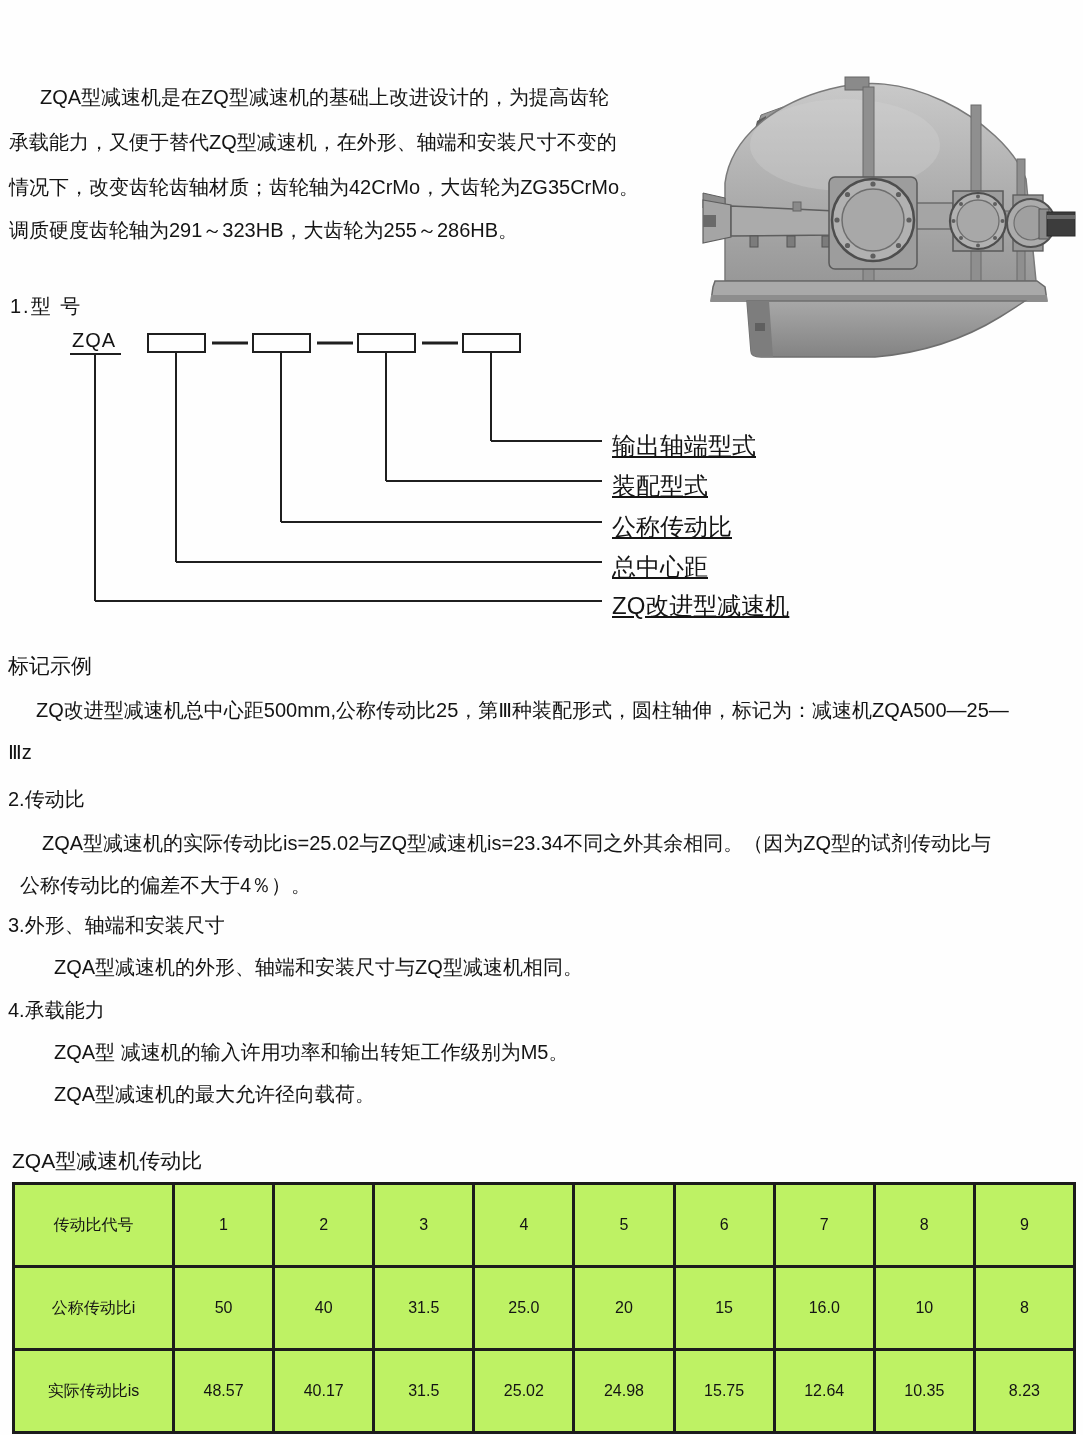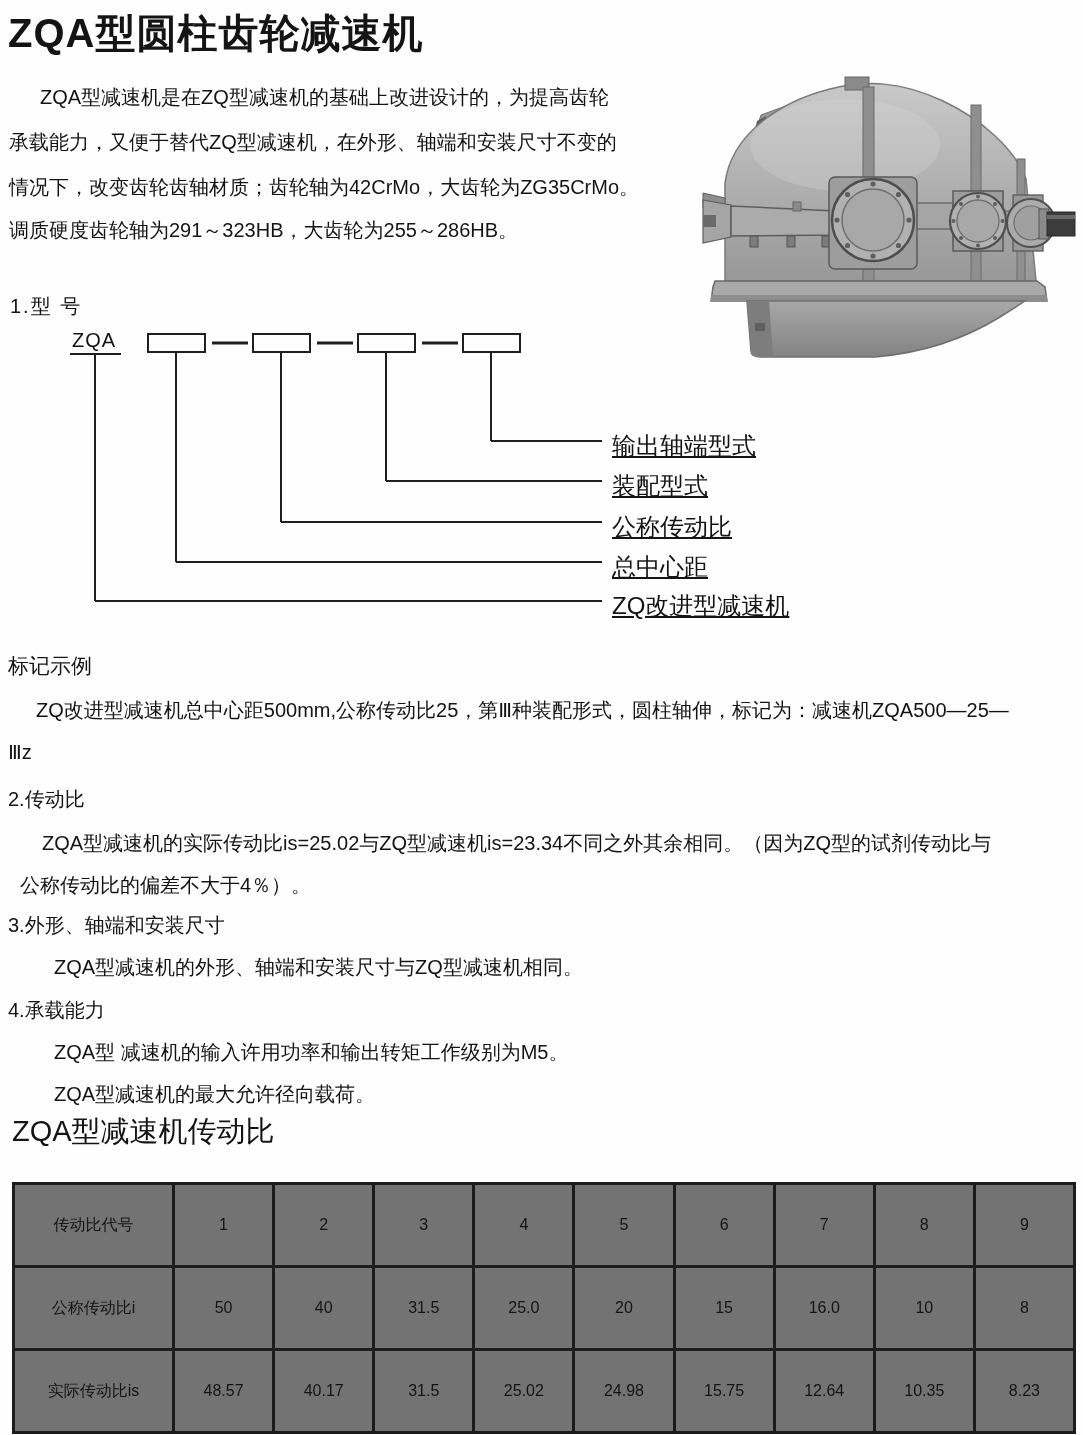--- a/index.html
+++ b/index.html
@@ -32,37 +32,36 @@
   .rl0{left:42px;top:830px;}
   .rl1{left:20px;top:872px;}
   
   .h-dim{left:8px;top:912px;}
   .dim0{left:54px;top:954px;}
   
   .h-cap{left:8px;top:997px;text-align:center;}
   .cl0{left:54px;top:1039px;}
   .cl1{left:54px;top:1081px;}
   
-  .h-table{left:12px;top:1112px;font-size:29px;}
+  .h-table{left:12px;top:1147px;font-size:21px;}
   table.ratio{
     position:absolute;left:12px;top:1182px;width:1064px;
     border-collapse:collapse;table-layout:fixed;
   }
   table.ratio td{
     border:3px solid #1c1c1c;height:80px;text-align:center;vertical-align:middle;
-    font-size:16px;padding:0;background:#737373;color:#141414;
+    font-size:16px;padding:0;background:#bef264;color:#141414;
   }
   svg{display:block;}
 </style>
 </head>
 <body>
 
 <div class="page">
 
-  <div class="abs title">ZQA型圆柱齿轮减速机</div>
 
   <div class="abs body-txt il0">ZQA型减速机是在ZQ型减速机的基础上改进设计的，为提高齿轮</div>
   <div class="abs body-txt il1">承载能力，又便于替代ZQ型减速机，在外形、轴端和安装尺寸不变的</div>
   <div class="abs body-txt il2">情况下，改变齿轮齿轴材质；齿轮轴为42CrMo，大齿轮为ZG35CrMo。</div>
   <div class="abs body-txt il3">调质硬度齿轮轴为291～323HB，大齿轮为255～286HB。</div>
 
   <svg class="abs" style="left:695px;top:65px;" width="388" height="310" viewBox="0 0 388 310" aria-hidden="true">
     <defs>
       <linearGradient id="gDome" x1="0" y1="0" x2="0" y2="1">
         <stop offset="0" stop-color="#c9c9c9"></stop>

